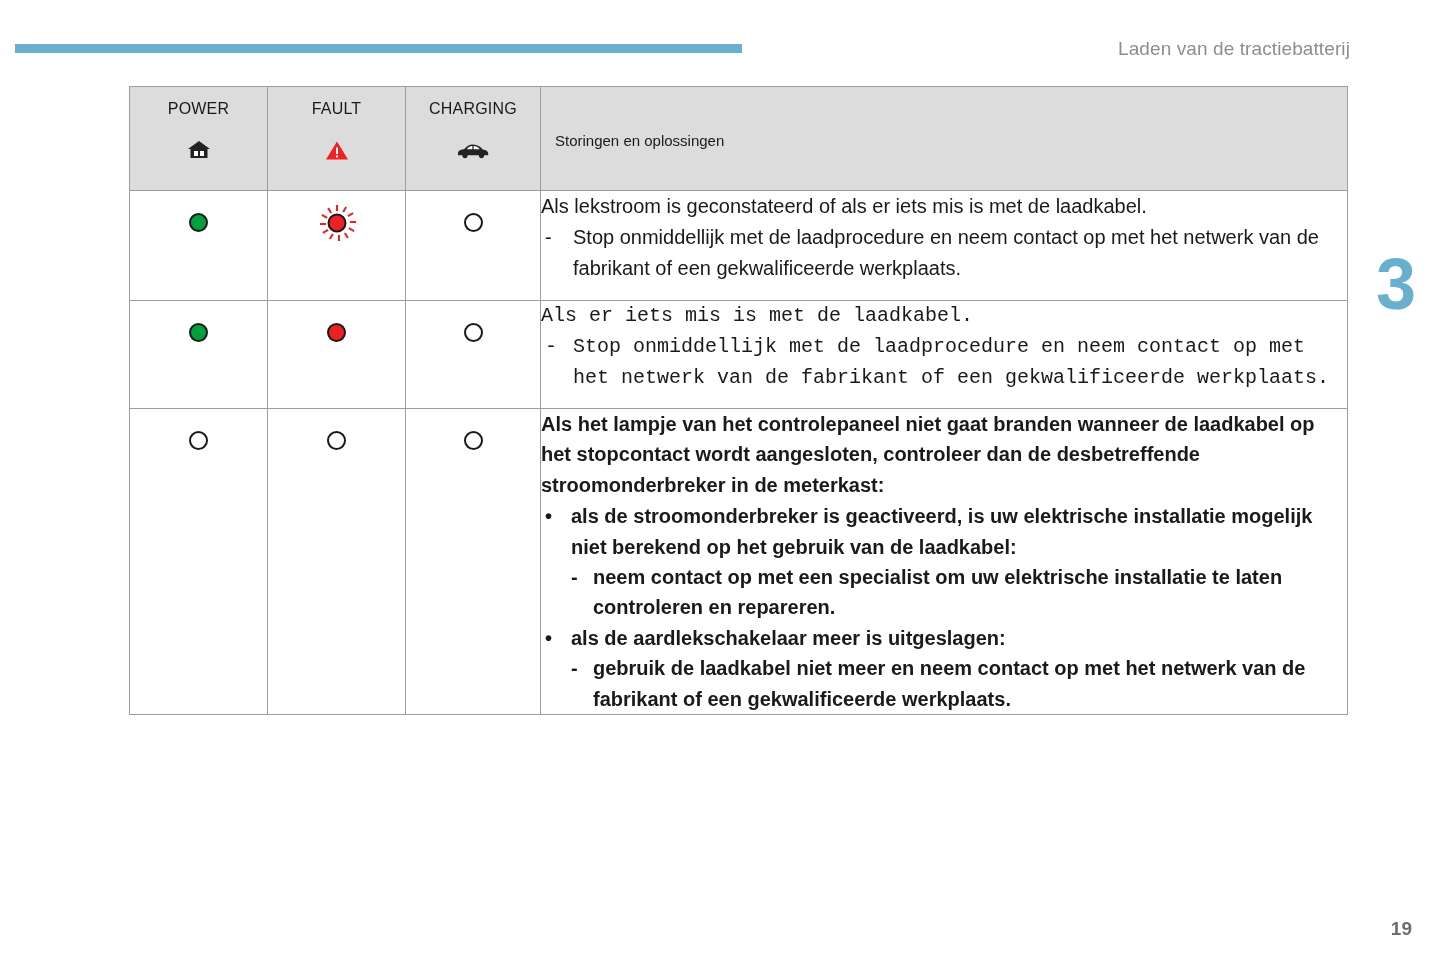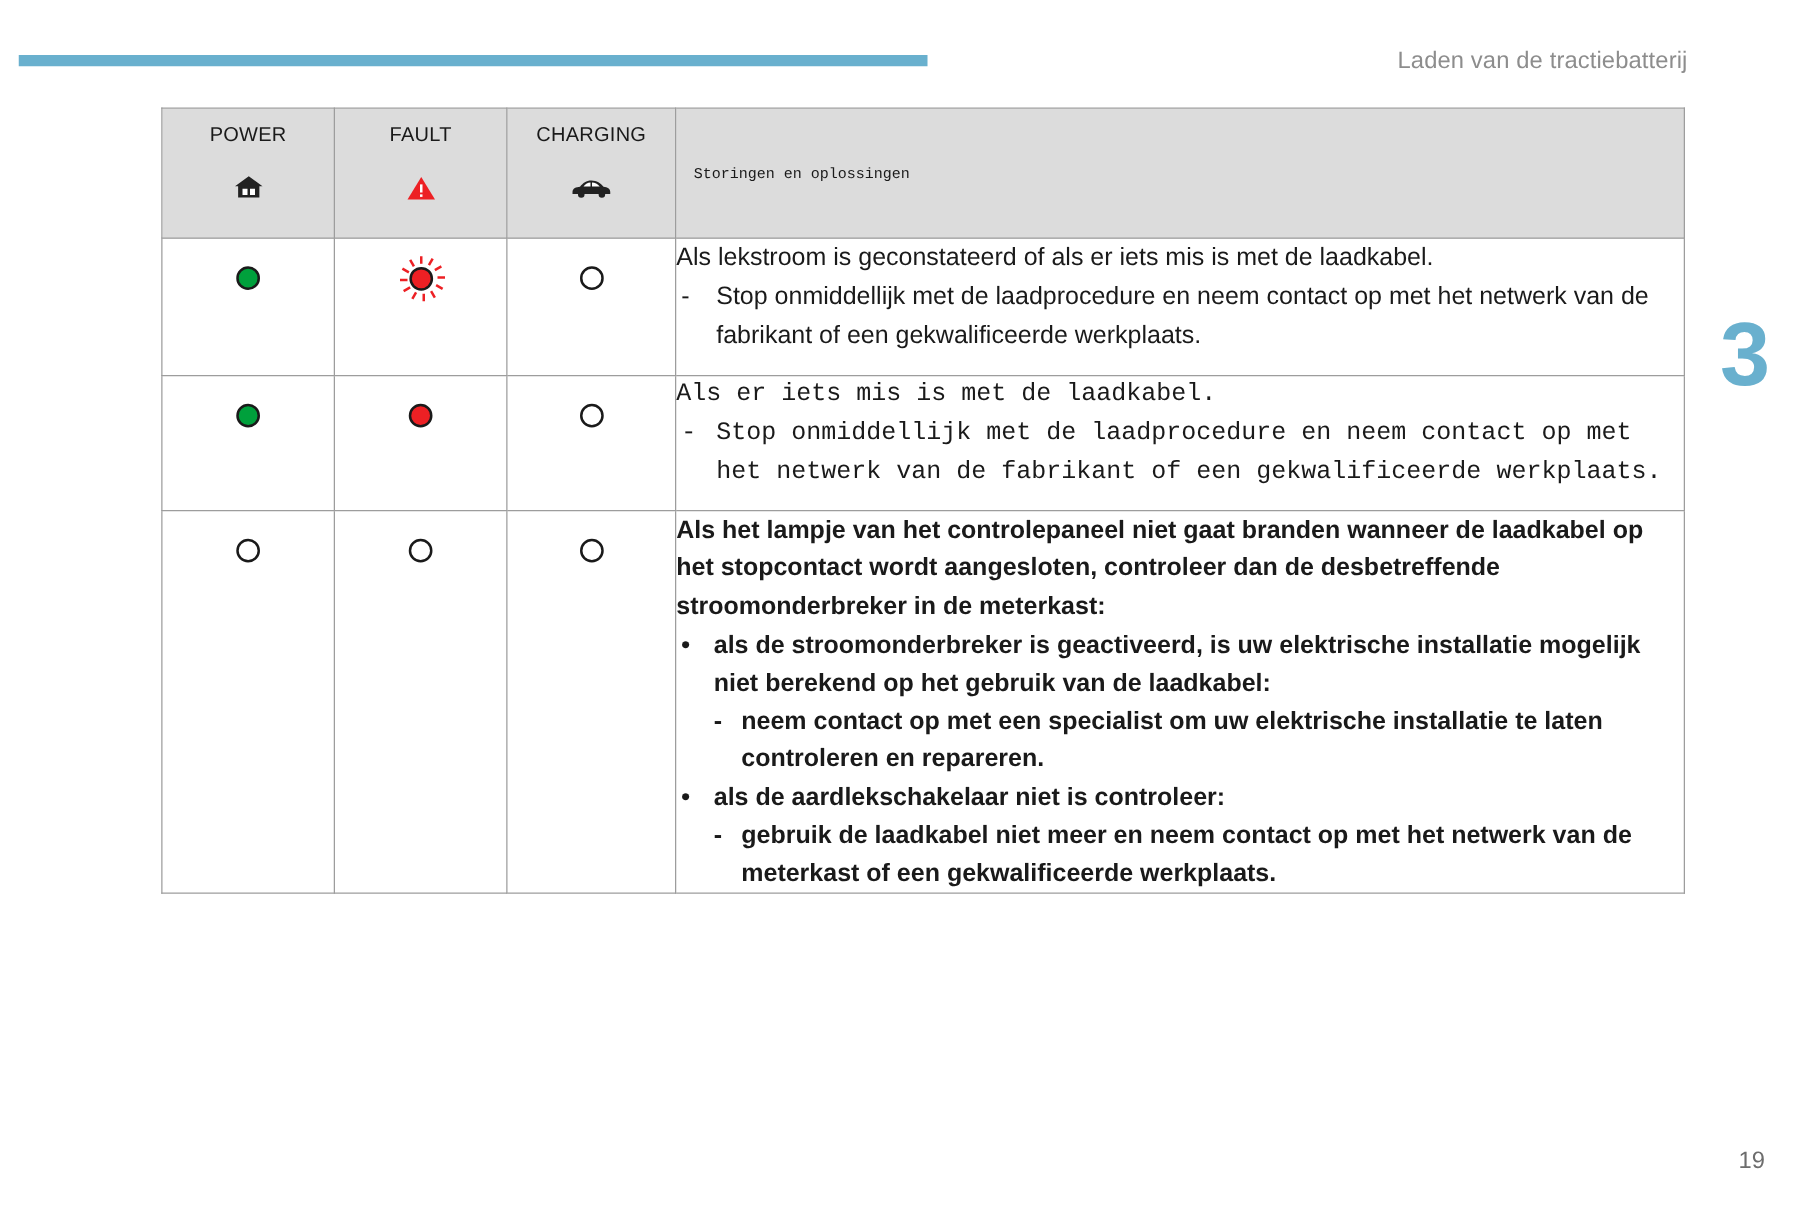--- a/index.html
+++ b/index.html
@@ -47,21 +47,21 @@
     color: #69b0ce;
     line-height: 1;
   }
 
   
   .page-number {
     position: absolute;
     right: 48px;
     bottom: 24px;
     font-size: 19px;
-    font-weight: normal;
+    font-weight: bold;
     color: #6d6d6d;
   }
 
   
   .table-wrap {
     position: absolute;
     left: 86px;
     top: 86px;
     width: 1247px;
     padding-left: 28px;
@@ -102,23 +102,22 @@
   .head-icon {
     margin-top: 20px;
     height: 24px;
     display: flex;
     align-items: center;
     justify-content: center;
   }
   .head-desc {
     text-align: left;
     padding: 45px 0 0 14px;
-    font-size: 12px;
+    font-size: 15px;
     color: #1a1a1a;
-    font-family: Liberation Mono, monospace;
   }
 
   
   .led-cell {
     text-align: center;
     padding-top: 22px;
     height: 100%;
   }
   .led {
     display: inline-block;
@@ -354,25 +353,25 @@
             <div class="bullet-item">
               <span class="marker">•</span>
               <span class="txt">als de stroomonderbreker is geactiveerd, is uw elektrische installatie mogelijk niet berekend op het gebruik van de laadkabel:</span>
             </div>
             <div class="sub-dash-item">
               <span class="marker">-</span>
               <span class="txt">neem contact op met een specialist om uw elektrische installatie te laten controleren en repareren.</span>
             </div>
             <div class="bullet-item">
               <span class="marker">•</span>
-              <span class="txt">als de aardlekschakelaar niet is controleer:</span>
+              <span class="txt">als de aardlekschakelaar meer is uitgeslagen:</span>
             </div>
             <div class="sub-dash-item">
               <span class="marker">-</span>
-              <span class="txt">gebruik de laadkabel niet meer en neem contact op met het netwerk van de meterkast of een gekwalificeerde werkplaats.</span>
+              <span class="txt">gebruik de laadkabel niet meer en neem contact op met het netwerk van de fabrikant of een gekwalificeerde werkplaats.</span>
             </div>
           </td>
         </tr>
 
       </tbody>
     </table>
   </div>
 
   <div class="page-number">19</div>
 

